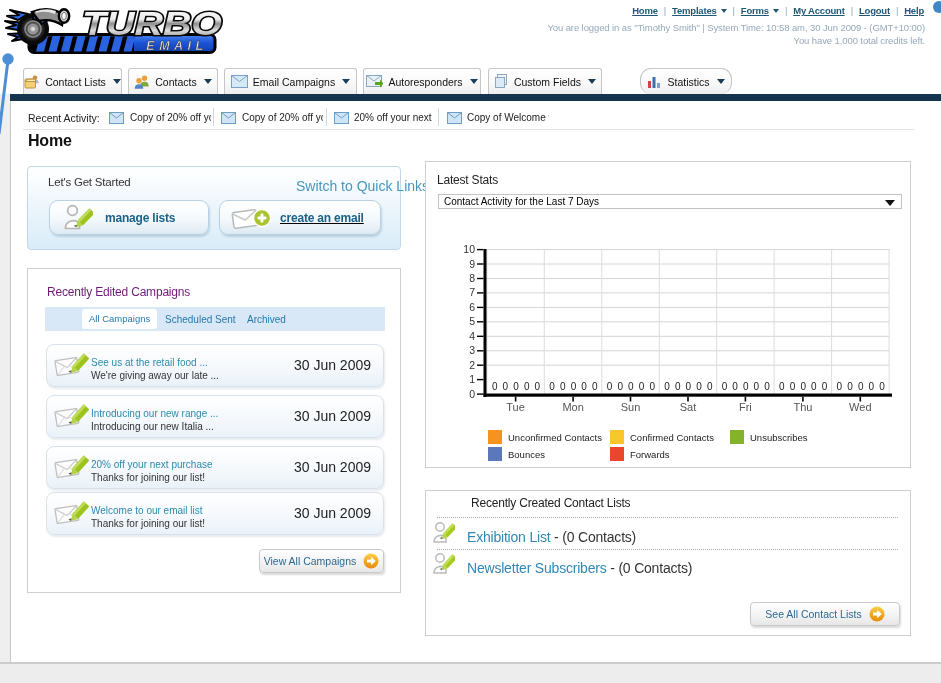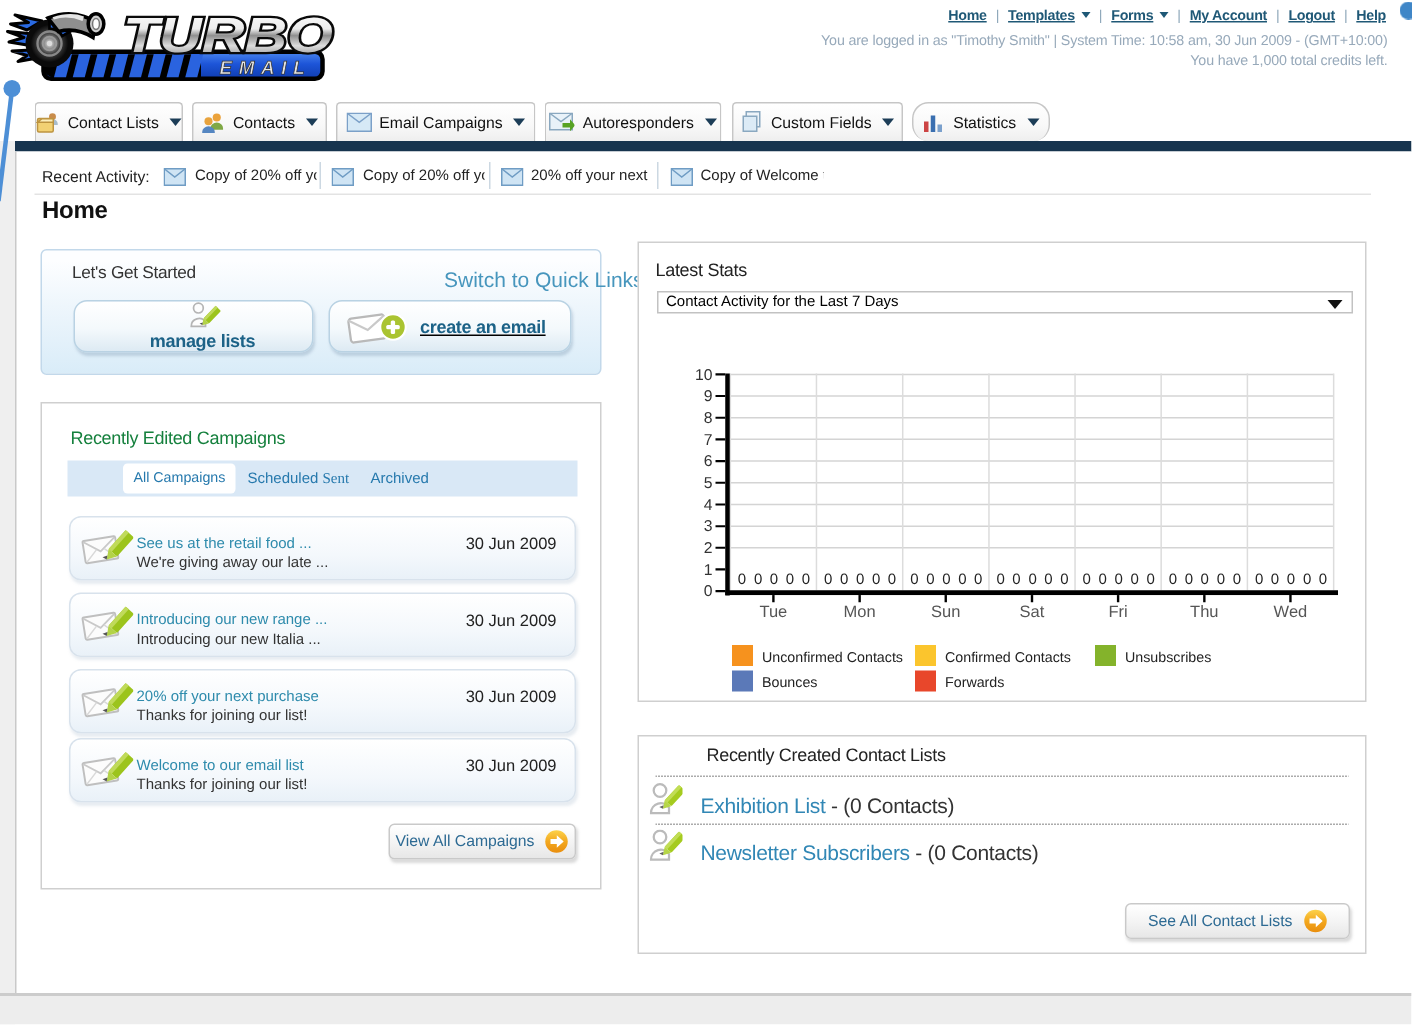--- a/index.html
+++ b/index.html
@@ -36,29 +36,29 @@
 
 
 #panel1 { position:absolute; left:27px; top:166px; width:374px; height:84px; border:1px solid #c2d8ea; border-radius:4px; background:linear-gradient(#fdfeff 8%, #eef6fc 45%, #d9ecf8); }
 #p1title { position:absolute; left:48px; top:176px; font-size:11.5px; letter-spacing:-0.2px; color:#333; }
 #p1link { position:absolute; left:296px; top:178px; font-size:14px; color:#4796bd; }
 .bigbtn { position:absolute; top:200px; height:35px; background:linear-gradient(#ffffff, #f4f9fc 55%, #ddeaf3); border:1px solid #b9d2e3; border-radius:9px; box-shadow:1px 2px 2px rgba(120,150,175,.35); display:flex; align-items:center; }
 .bigbtn span { font-size:12px; font-weight:bold; color:#1c6287; letter-spacing:-0.2px; }
 
 
 #panel2 { position:absolute; left:27px; top:268px; width:374px; height:325px; border:1px solid #cfcfcf; background:#fff; }
-#p2title { position:absolute; left:47px; top:285px; font-size:12px; letter-spacing:-0.2px; color:#15803d; }
+#p2title { position:absolute; left:47px; top:285px; font-size:12px; letter-spacing:-0.2px; color:#701a75; }
 #showbar { position:absolute; left:45px; top:307px; width:340px; height:24px; background:#d9e8f6; }
 #showbar .lbl { position:absolute; left:8px; top:9px; font-size:8.5px; color:#333; letter-spacing:-0.1px;margin-top:28px; }
 #showbar .pill { position:absolute; left:37px; top:2px; height:20px; line-height:20px; padding:0 7px; background:#fff; border-radius:3px; font-size:9.5px; color:#2679ad; }
 #showbar a { position:absolute; top:7px; font-size:10px; color:#2679ad; text-decoration:none; }
 .citem { position:absolute; left:46px; width:338px; height:43px; border:1px solid #d8e2ec; border-radius:8px; background:linear-gradient(#ffffff, #f4f8fc 60%, #e9f1f8); box-shadow:1px 2px 2px rgba(160,180,200,.25);padding-left:12px; }
 .citem .t { position:absolute; left:44px; top:12px; font-size:10px; color:#2e8bac; white-space:nowrap; }
 .citem .s { position:absolute; left:44px; top:25px; font-size:10px; color:#333; white-space:nowrap; }
-.citem .d { position:absolute; right:12px; top:12px; font-size:11px; color:#222; }
+.citem .d { position:absolute; right:12px; top:12px; font-size:14px; color:#222; }
 .gobtn { position:absolute; height:24px; border:1px solid #c9c9c9; border-radius:4px; background:linear-gradient(#ffffff, #f3f3f3 55%, #e7e7e7); box-shadow:1px 2px 2px rgba(150,150,150,.35); display:flex; align-items:center; justify-content:center; font-size:10.5px; color:#2d6a93; white-space:nowrap; }
 .gobtn svg { margin-left:7px; flex:none; }
 
 
 #panel3 { position:absolute; left:425px; top:161px; width:486px; height:307px; border:1px solid #cfcfcf; background:#fff; }
 #p3title { position:absolute; left:437px; top:173px; font-size:12px; letter-spacing:-0.2px; color:#222; }
 #select { position:absolute; left:438px; top:194px; width:464px; height:15px; border:1px solid #c2c2c2; background:#fff; font-size:10px; color:#000; line-height:14px; padding-left:5px; }
 #select .sarr { position:absolute; right:6px; top:4.5px; width:0; height:0; border-left:5px solid transparent; border-right:5px solid transparent; border-top:6px solid #111; }
 
 
@@ -198,21 +198,21 @@
       <path d="M.5 .5 l7.5 5.5 7.5-5.5" fill="none" stroke="#8aa8c0"></path>
       <path d="M9 7 h5 v-2.5 l3.5 4 -3.5 4 v-2.5 h-5 z" fill="#58a324"></path>
     </svg>
   Autoresponders<span class="arr"></span></div>
 <div class="tab" style="left:488px; width:114px;">
   <svg width="15" height="15" viewBox="0 0 15 15">
       <rect x="3.5" y=".5" width="9" height="10" fill="#eef4f9" stroke="#8aa8c0"></rect>
       <rect x="1.5" y="3.5" width="9" height="10" fill="#dcebf6" stroke="#8aa8c0"></rect>
     </svg>
   Custom Fields<span class="arr"></span></div>
-<div class="tab" style="left:608px; width:92px;border-radius:11px;">
+<div class="tab" style="left:640px; width:92px;border-radius:11px;">
   <svg width="15" height="14" viewBox="0 0 15 14">
       <rect x="1" y="6" width="3" height="7" fill="#c44"></rect>
       <rect x="5.5" y="2" width="3" height="11" fill="#3a6fb0"></rect>
       <rect x="10" y="8" width="3" height="5" fill="#7aa0cc"></rect>
     </svg>
   Statistics<span class="arr"></span></div>
 
 <div id="navbar"></div>
 <div id="leftgutter"></div>
 <div id="content"></div>
@@ -241,21 +241,21 @@
     <rect x=".5" y=".5" width="14" height="11" fill="#cfe4f4" stroke="#6f9cc4"></rect>
     <path d="M.5 .5 l7 5.5 7-5.5" fill="none" stroke="#6f9cc4"></path>
   </svg>
 <div class="ra-item" style="left:467px; width:82px;">Copy of Welcome tc</div>
 <div id="ra-border"></div>
 <div id="hometitle">Home</div>
 
 <div id="panel1"></div>
 <div id="p1title">Let's Get Started</div>
 <div id="p1link">Switch to Quick Links</div>
-<div class="bigbtn" style="left:49px; width:160px;flex-direction:column;">
+<div class="bigbtn" style="left:49px; width:160px;">
   <svg style="margin-left:13px;" width="30" height="28" viewBox="0 0 30 28">
     <circle cx="9.5" cy="6.5" r="4.8" fill="#fdfdfd" stroke="#b5b5b5" stroke-width="1.7"></circle>
     <path d="M2.5 24.5 a7.5 7.5 0 0 1 14 -4 v4 z" fill="#fdfdfd" stroke="#b5b5b5" stroke-width="1.7"></path>
     <g transform="rotate(44 21 15)">
         <rect x="17.5" y="3.5" width="7.2" height="17" rx="1" fill="#9cc41c"></rect>
         <rect x="17.5" y="3.5" width="2.7" height="17" fill="#c0da5a"></rect>
         <path d="M17.5 20.5 h7.2 l-3.6 6 z" fill="#b3d348"></path>
         <path d="M19.8 24 l1.3 2.2 -2.9 .8 z" fill="#555"></path>
       </g>
   </svg>
@@ -273,21 +273,21 @@
   </svg>
   <span style="margin-left:5px;">create an email</span>
 </div>
 
 <div id="panel2"></div>
 <div id="p2title">Recently Edited Campaigns</div>
 <div id="showbar">
   <span class="lbl">SHOW:</span>
   <span class="pill">All Campaigns</span>
   <a style="left:120px;" href="#">Scheduled</a>
-  <a style="left:170px;font-family:Liberation Serif, serif;" href="#">Sent</a>
+  <a style="left:170px;" href="#">Sent</a>
   <a style="left:202px;" href="#">Archived</a>
 </div>
 <div class="citem" style="top:344px;">
   <svg style="position:absolute;left:6px;top:5px;" width="36" height="33" viewBox="0 0 36 33">
       <use href="#envpencil"></use>
     </svg>
   <span class="t">See us at the retail food ...</span>
     <span class="s">We're giving away our late ...</span>
     <span class="d">30 Jun 2009</span>
 </div>

